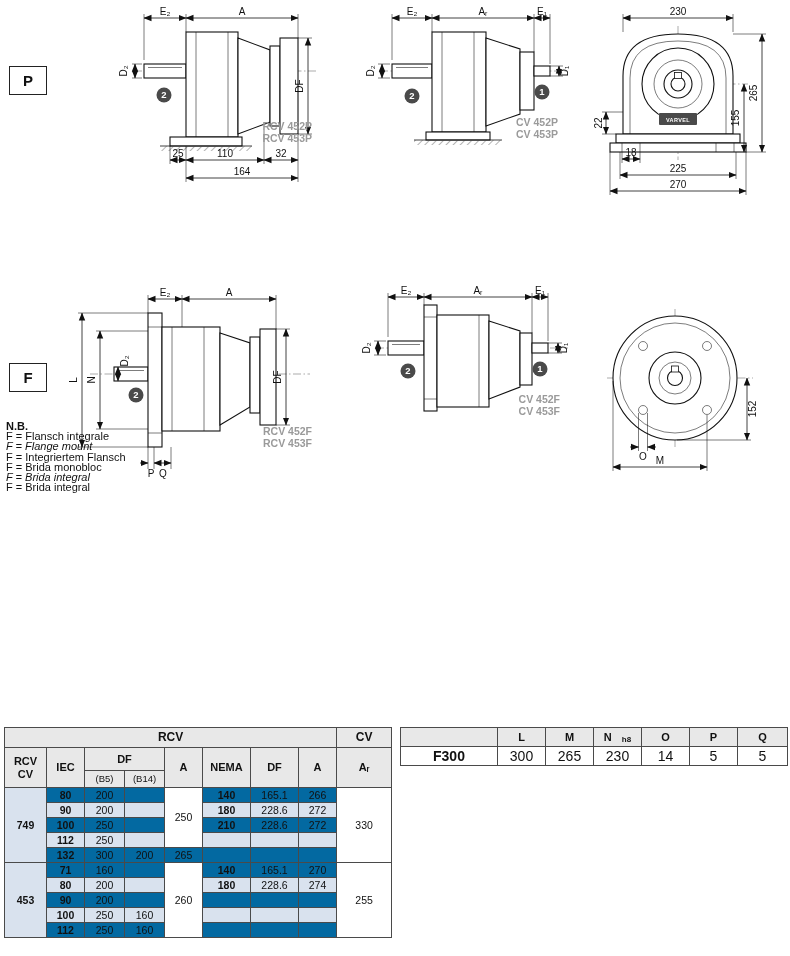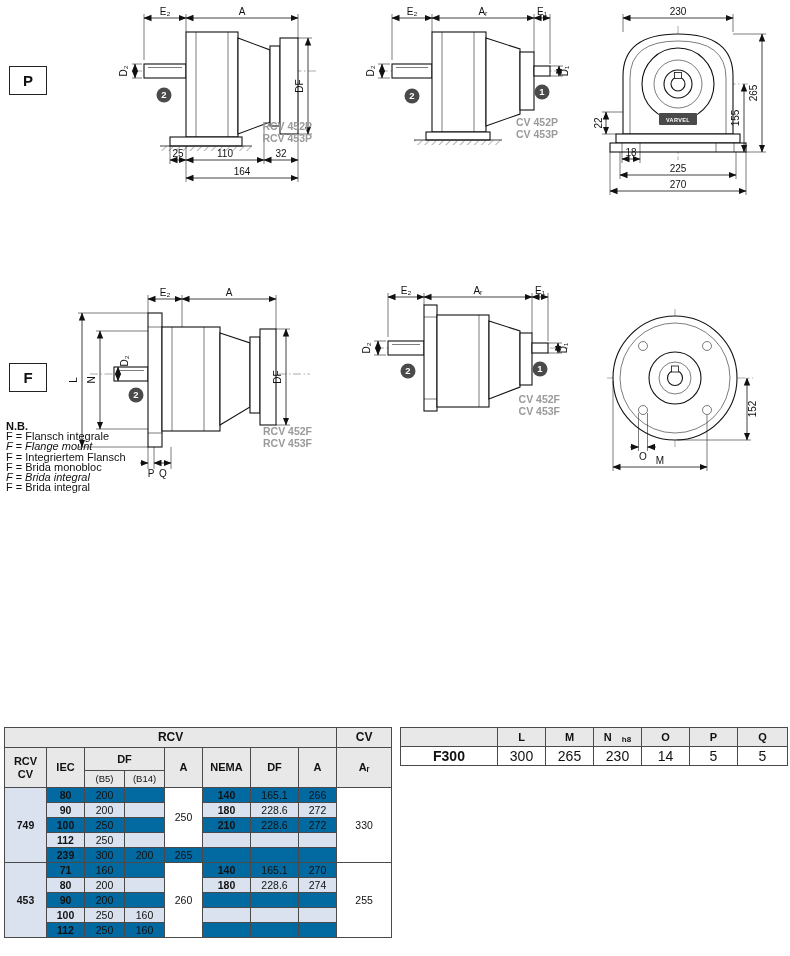--- a/index.html
+++ b/index.html
@@ -429,21 +429,21 @@
     </tr>
     <tr class="shade">
       <td class="bnum">112</td>
       <td>250</td>
       <td></td>
       <td class="bnum"></td>
       <td></td>
       <td></td>
     </tr>
     <tr>
-      <td class="bnum">239</td>
+      <td class="bnum">132</td>
       <td>300</td>
       <td>200</td>
       <td>265</td>
       <td class="bnum"></td>
       <td></td>
       <td></td>
     </tr>
 
     <tr>
       <td class="gname" rowspan="5">453</td>

